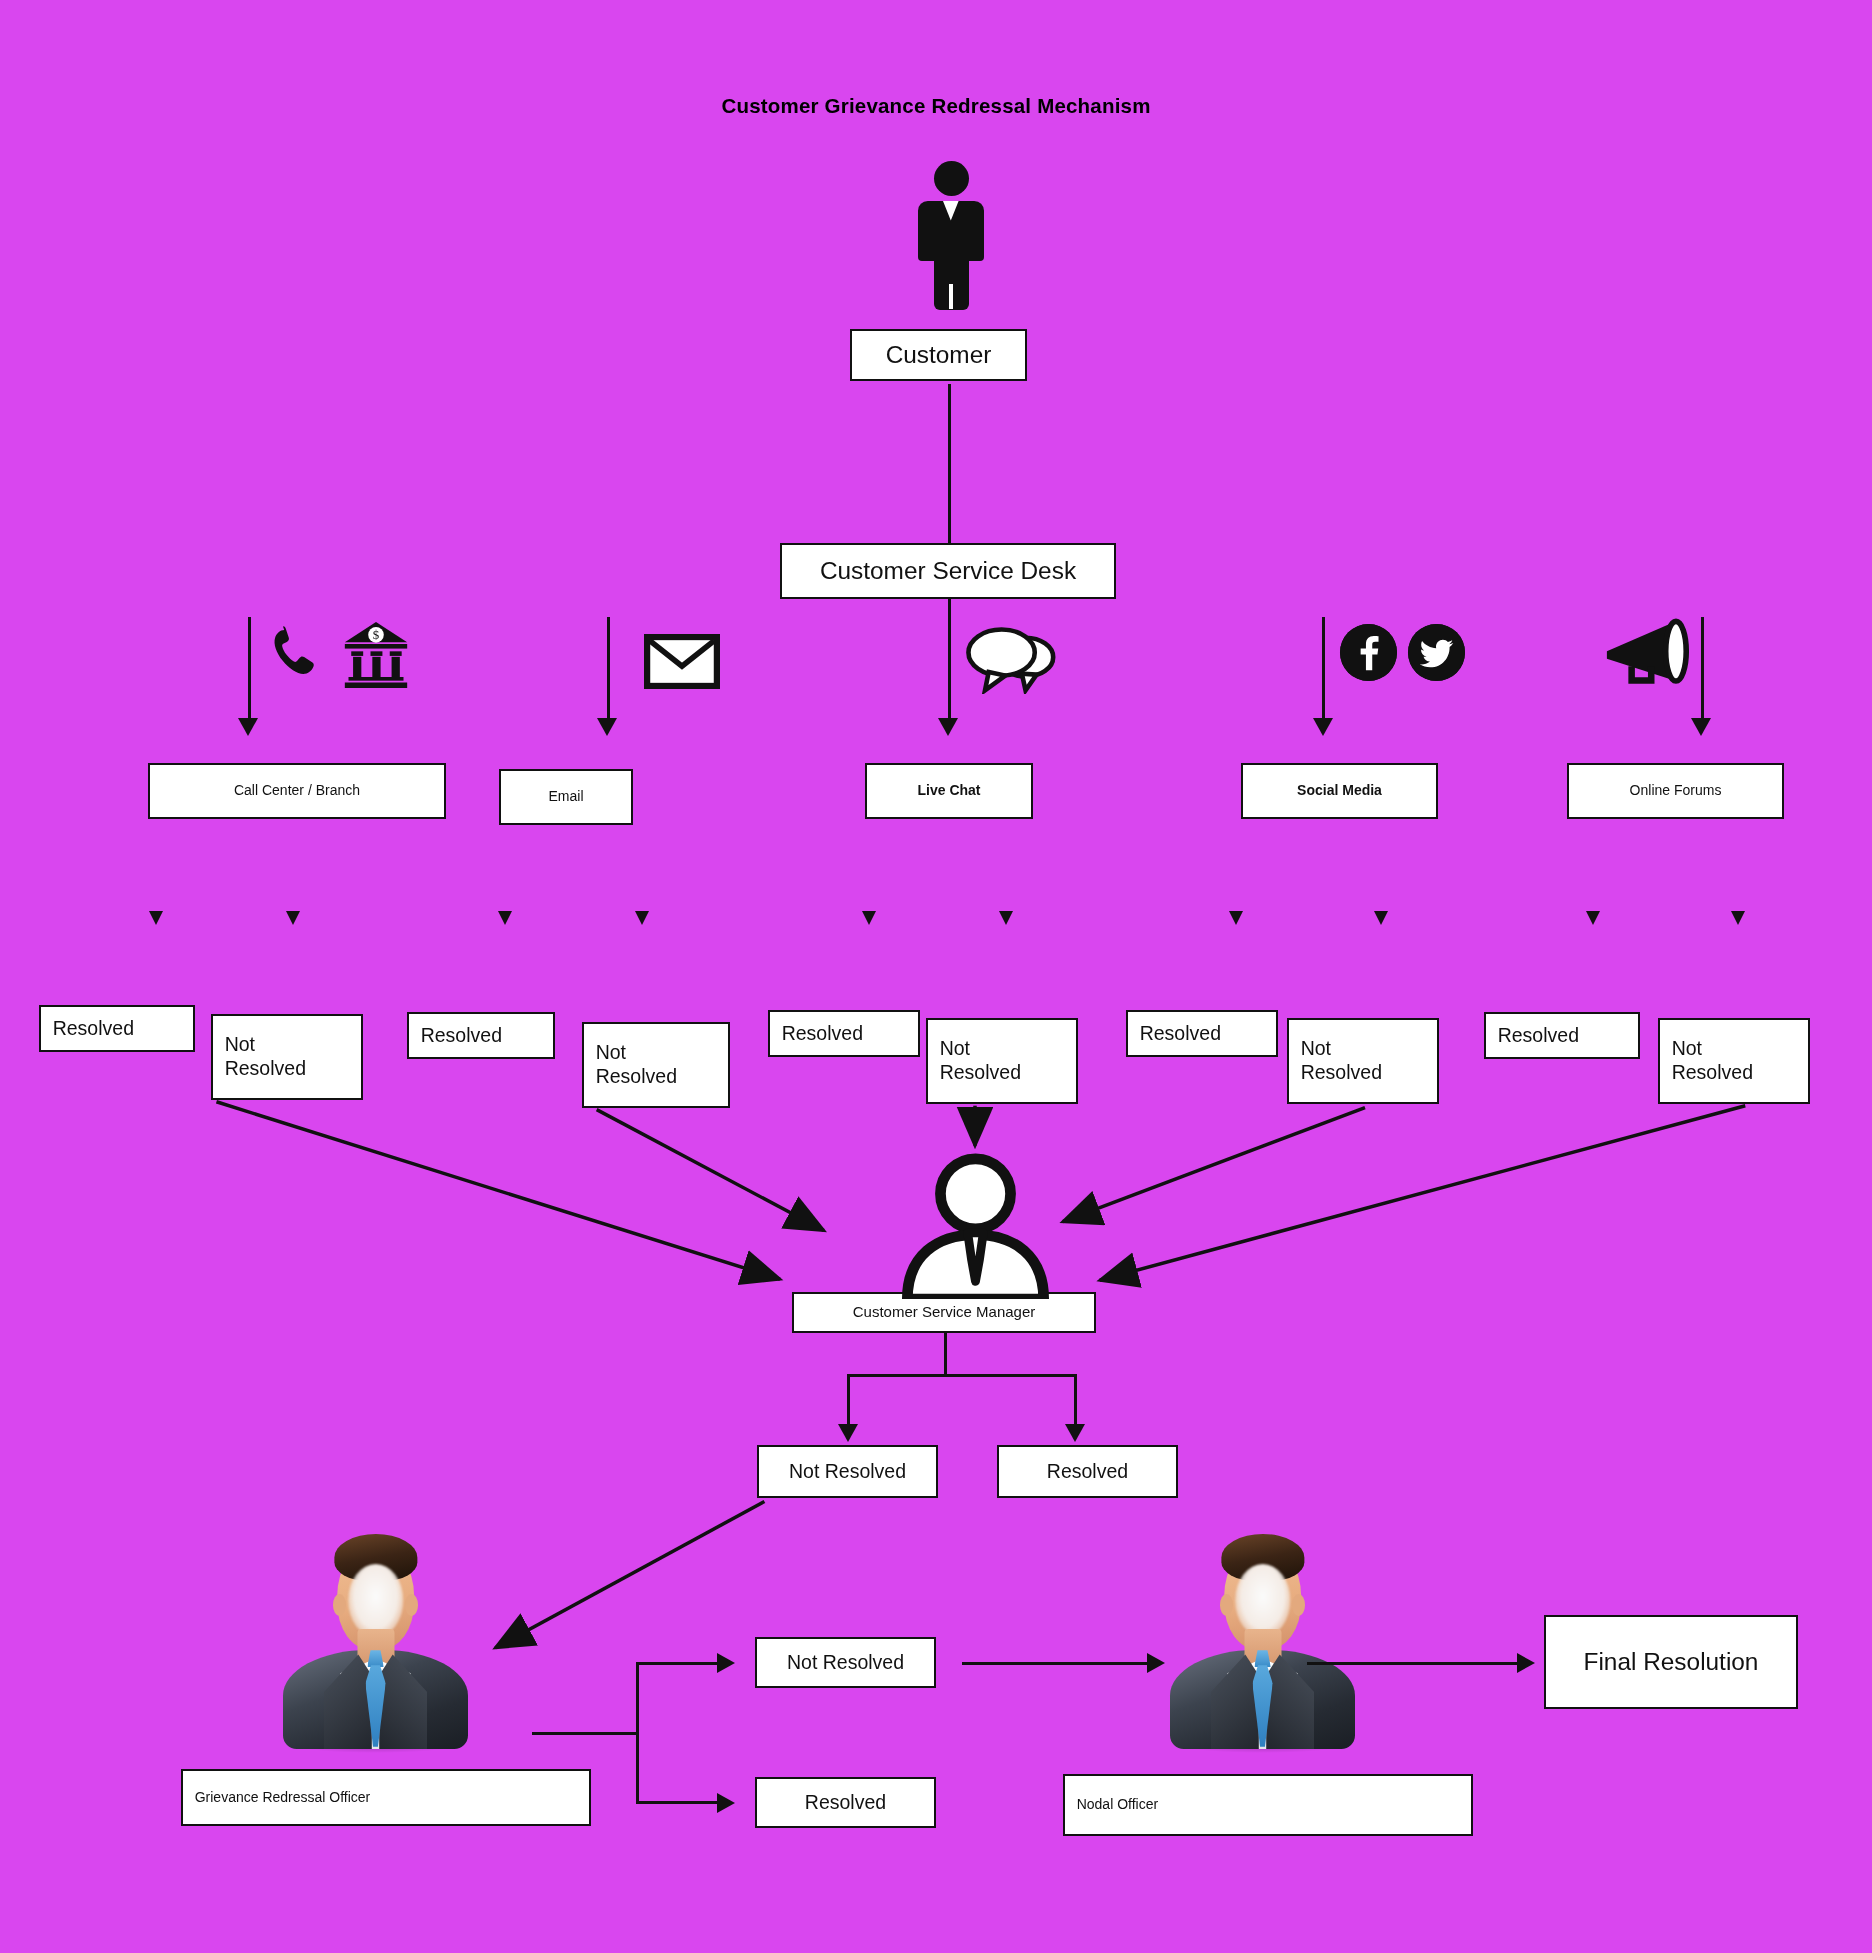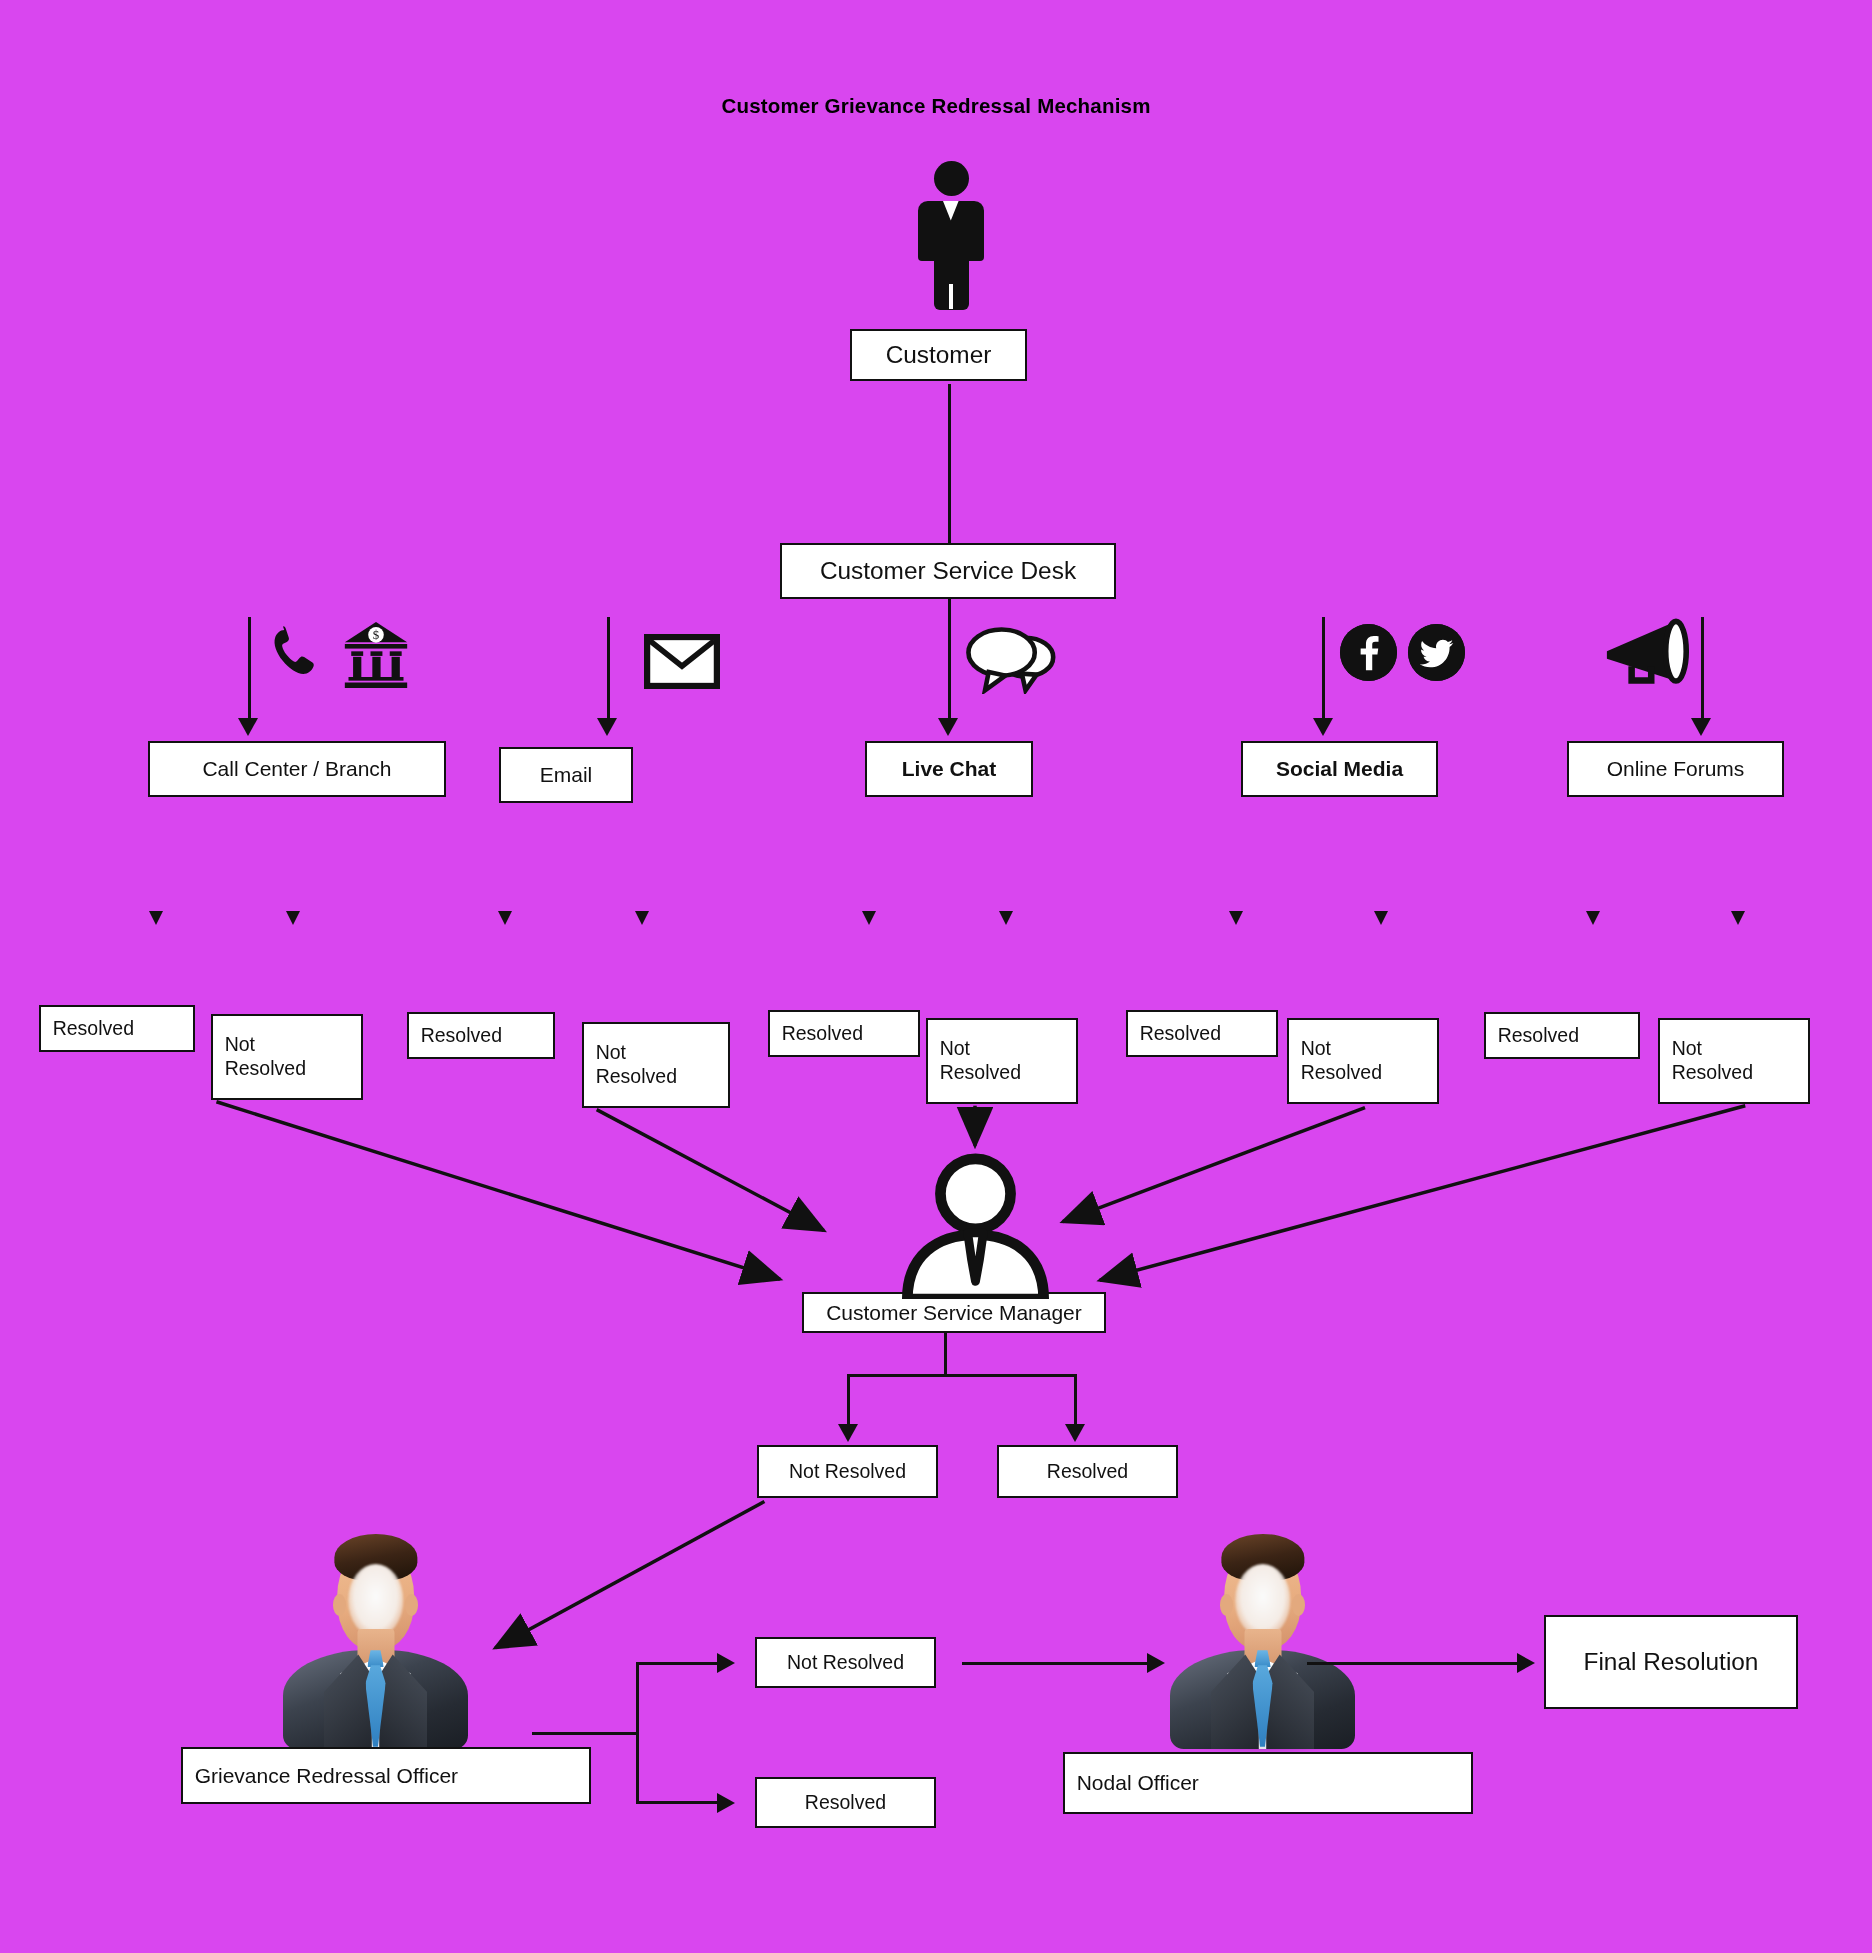--- a/index.html
+++ b/index.html
@@ -44,23 +44,23 @@
     font-family: "Liberation Sans", sans-serif;
     color: #111111;
     line-height: 1.22;
     z-index: 6;
   }
   .node.center { justify-content: center; }
   .node.left   { justify-content: flex-start; }
   .node .txt { padding: 0 11.7px; display: block; }
 
   .n-lg  { font-size: 24.4px; }
-  .n-md  { font-size: 21px; }
+  .n-md  { font-size: 14px; margin-top: 22px; }
   .n-sm  { font-size: 19.5px; }
-  .n-xs  { font-size: 21px; margin-left: 10px; }
+  .n-xs  { font-size: 15px; }
 
   
   .vline, .hline {
     position: absolute;
     background: #111111;
     z-index: 3;
   }
   .vline { width: 2.9px; }
   .hline { height: 2.9px; }
 

